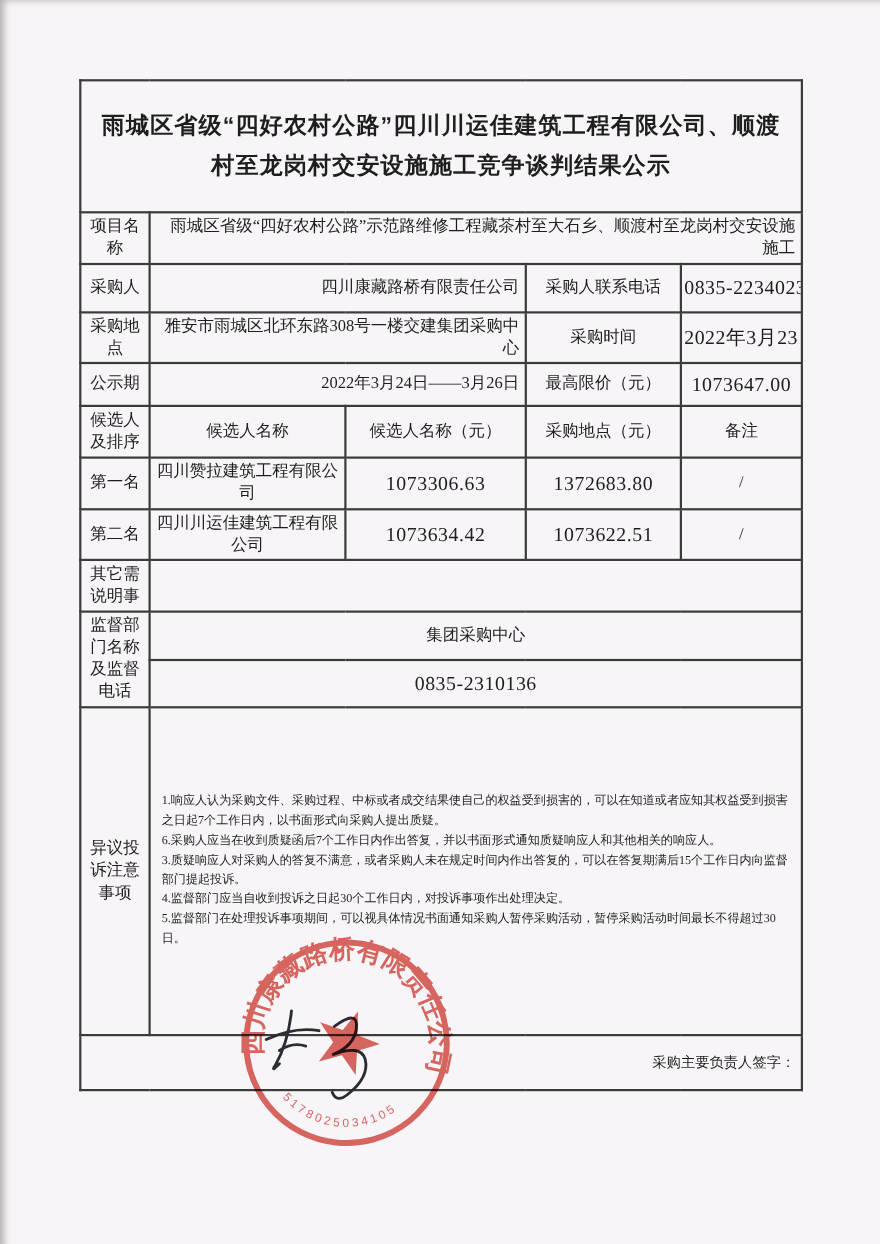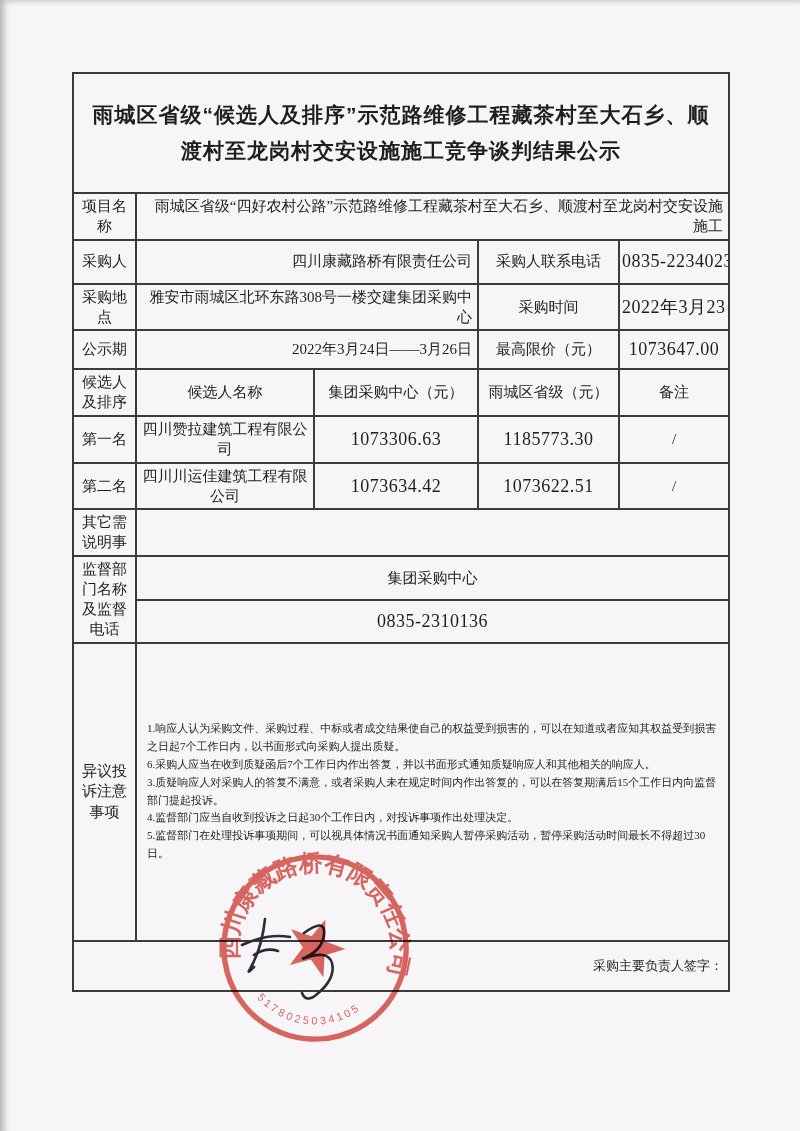--- a/index.html
+++ b/index.html
@@ -61,21 +61,21 @@
     <colgroup>
       <col style="width:63px">
         <col style="width:178px">
         <col style="width:164px">
       <col style="width:141px">
         <col style="width:110px">
     </colgroup>
 
     <tbody>
         <tr style="height:120px">
-      <td colspan="5" class="title-cell">雨城区省级“候选人及排序”示范路维修工程藏茶村至大石乡、顺渡村至龙岗村交安设施施工竞争谈判结果公示</td>
+      <td colspan="5" class="title-cell">雨城区省级“四好农村公路”四川川运佳建筑工程有限公司、顺渡村至龙岗村交安设施施工竞争谈判结果公示</td>
     </tr>
 
     <tr style="height:36px">
       <td class="label">项目名称</td>
       <td colspan="4" class="val-left">雨城区省级“四好农村公路”示范路维修工程藏茶村至大石乡、顺渡村至龙岗村交安设施施工</td>
     </tr>
 
     <tr style="height:44px">
       <td class="label">采购人</td>
       <td colspan="2" class="val-left">四川康藏路桥有限责任公司</td>
@@ -93,30 +93,30 @@
     <tr style="height:39px">
       <td class="label">公示期</td>
       <td colspan="2" class="val-left">2022年3月24日——3月26日</td>
       <td class="label nowrap">最高限价（元）</td>
       <td class="num nowrap">1073647.00</td>
     </tr>
 
     <tr style="height:46px">
       <td class="label">候选人及排序</td>
       <td class="label">候选人名称</td>
-      <td class="label nowrap">集团采购中心（元）</td>
-      <td class="label nowrap">雨城区省级（元）</td>
+      <td class="label nowrap">候选人名称（元）</td>
+      <td class="label nowrap">采购地点（元）</td>
       <td class="label">备注</td>
     </tr>
 
     <tr style="height:47px">
       <td>第一名</td>
       <td>四川赞拉建筑工程有限公司</td>
       <td class="num">1073306.63</td>
-      <td class="num">1185773.30</td>
+      <td class="num">1372683.80</td>
       <td>/</td>
     </tr>
 
     <tr style="height:46px">
       <td>第二名</td>
       <td>四川川运佳建筑工程有限公司</td>
       <td class="num">1073634.42</td>
       <td class="num">1073622.51</td>
       <td>/</td>
     </tr>

